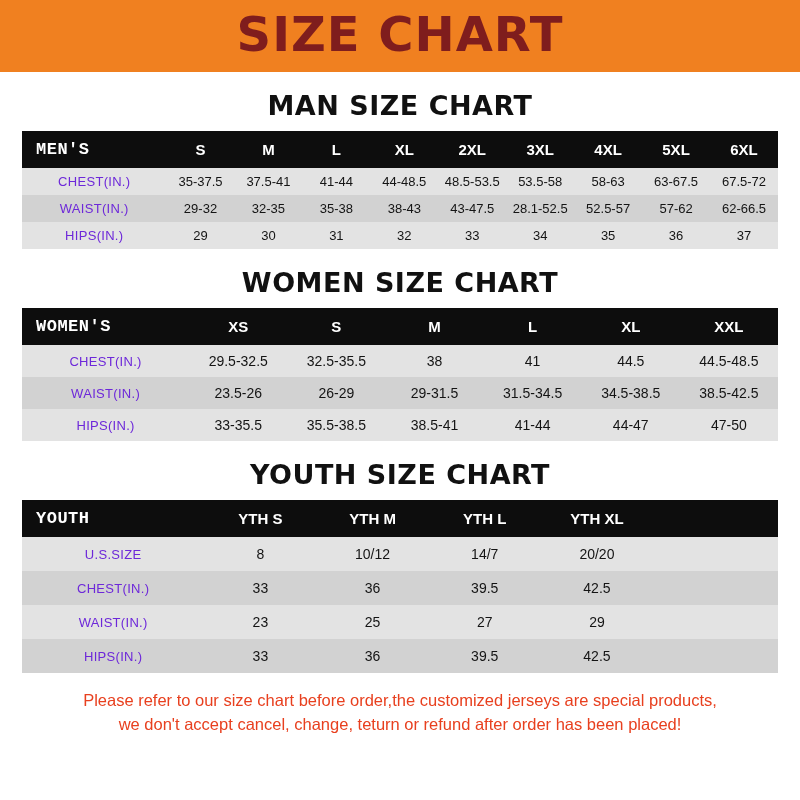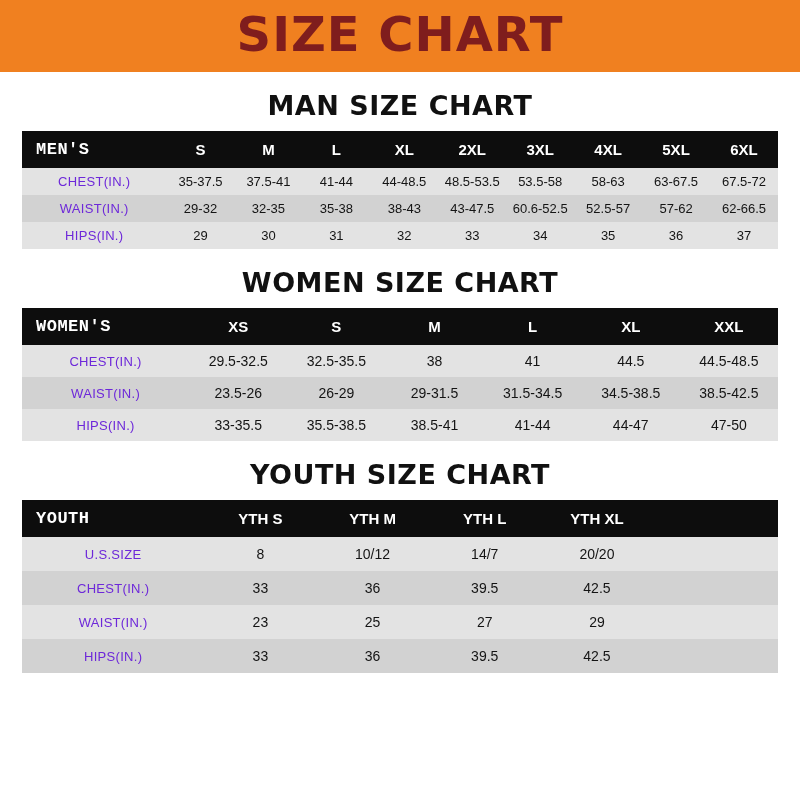--- a/index.html
+++ b/index.html
@@ -149,21 +149,21 @@
           <td>63-67.5</td>
           <td>67.5-72</td>
         </tr>
         <tr class="dark">
           <td class="row-head">WAIST(IN.)</td>
           <td>29-32</td>
           <td>32-35</td>
           <td>35-38</td>
           <td>38-43</td>
           <td>43-47.5</td>
-          <td>60.6-52.5</td>
+          <td>28.1-52.5</td>
           <td>52.5-57</td>
           <td>57-62</td>
           <td>62-66.5</td>
         </tr>
         <tr class="light">
           <td class="row-head">HIPS(IN.)</td>
           <td>29</td>
           <td>30</td>
           <td>31</td>
           <td>32</td>
@@ -261,15 +261,19 @@
           <td class="row-head">HIPS(IN.)</td>
           <td>33</td>
           <td>36</td>
           <td>39.5</td>
           <td>42.5</td>
           <td></td>
         </tr>
       </tbody>
     </table>
 
+    <div class="footer-note">
+      <div>Please refer to our size chart before order,the customized jerseys are special products,</div>
+      <div>we don't accept cancel, change, teturn or refund after order has been placed!</div>
+    </div>
 
   </div>
 </div>
 
 </body></html>

